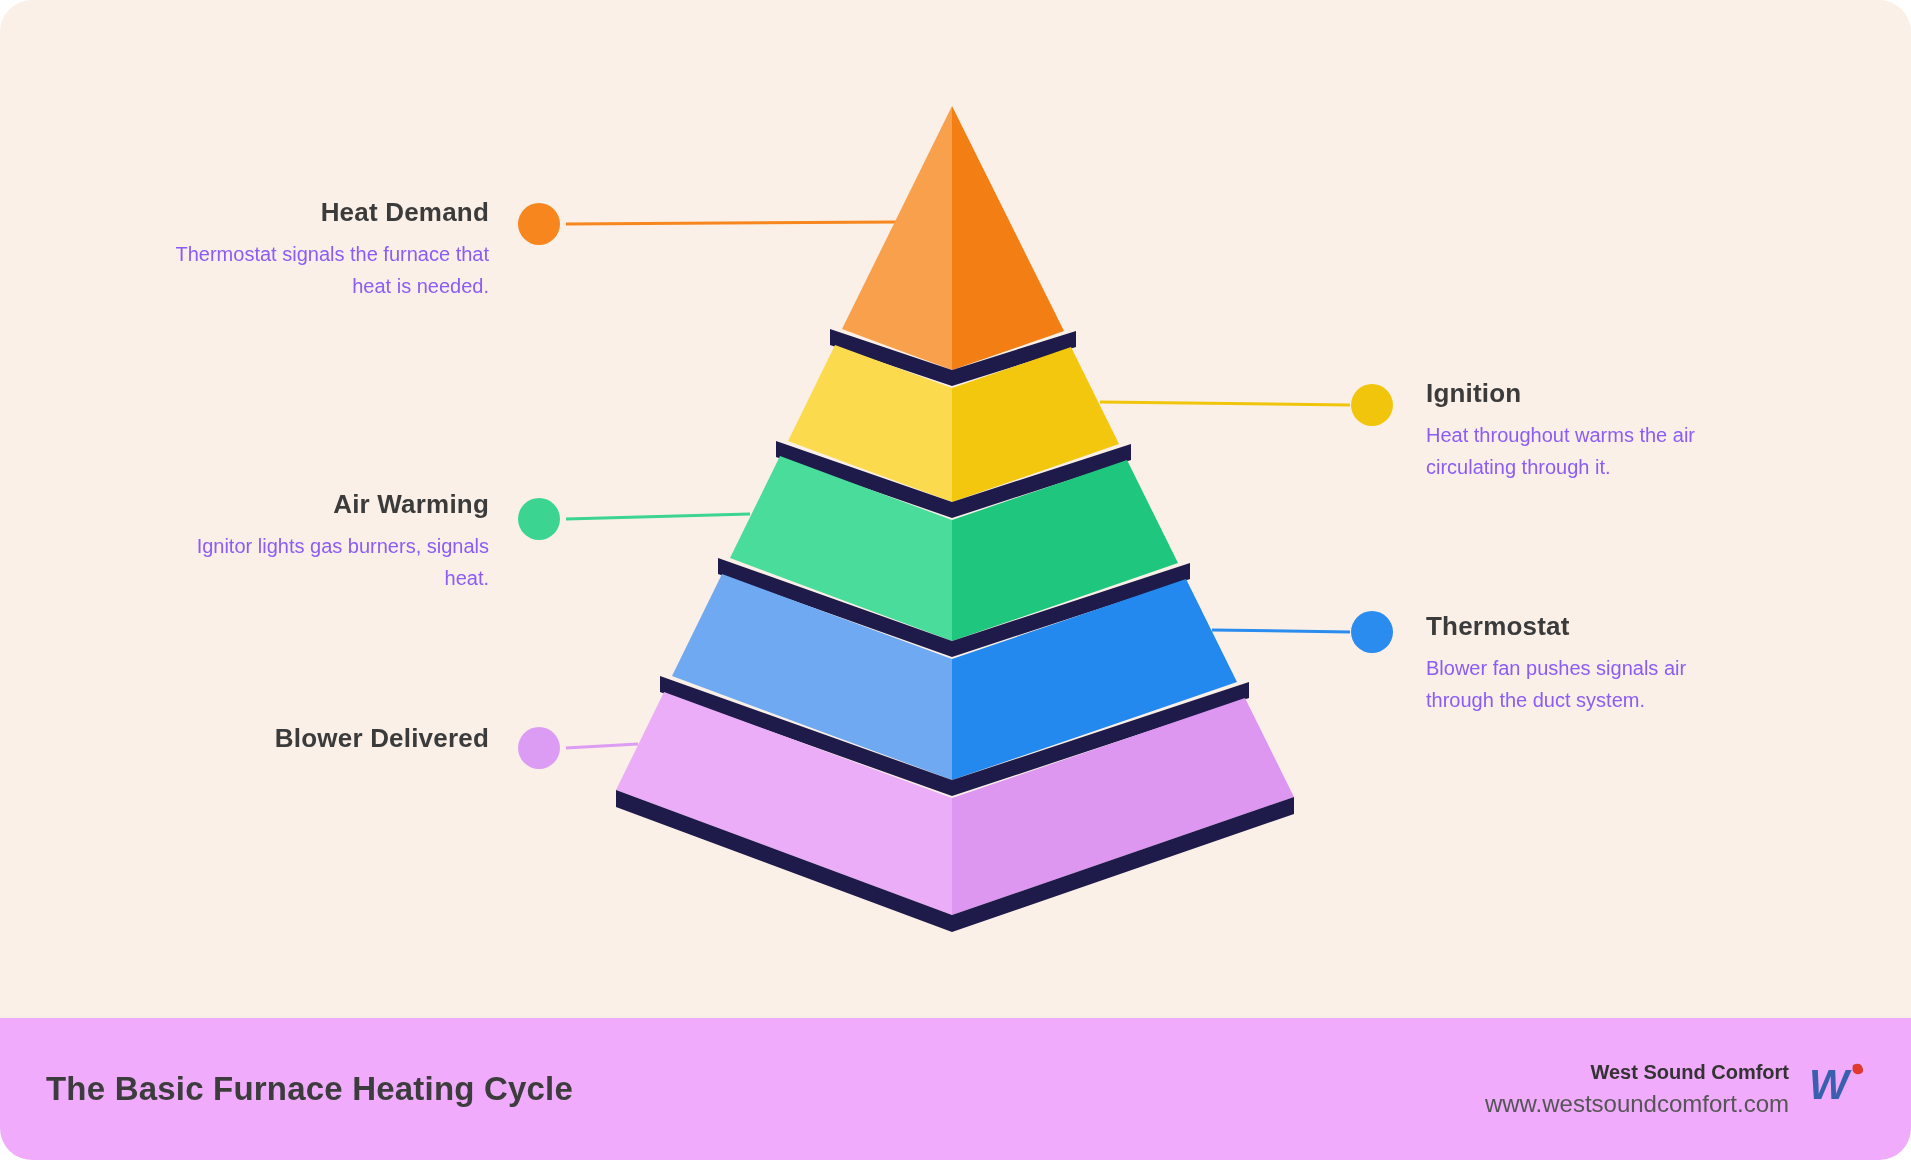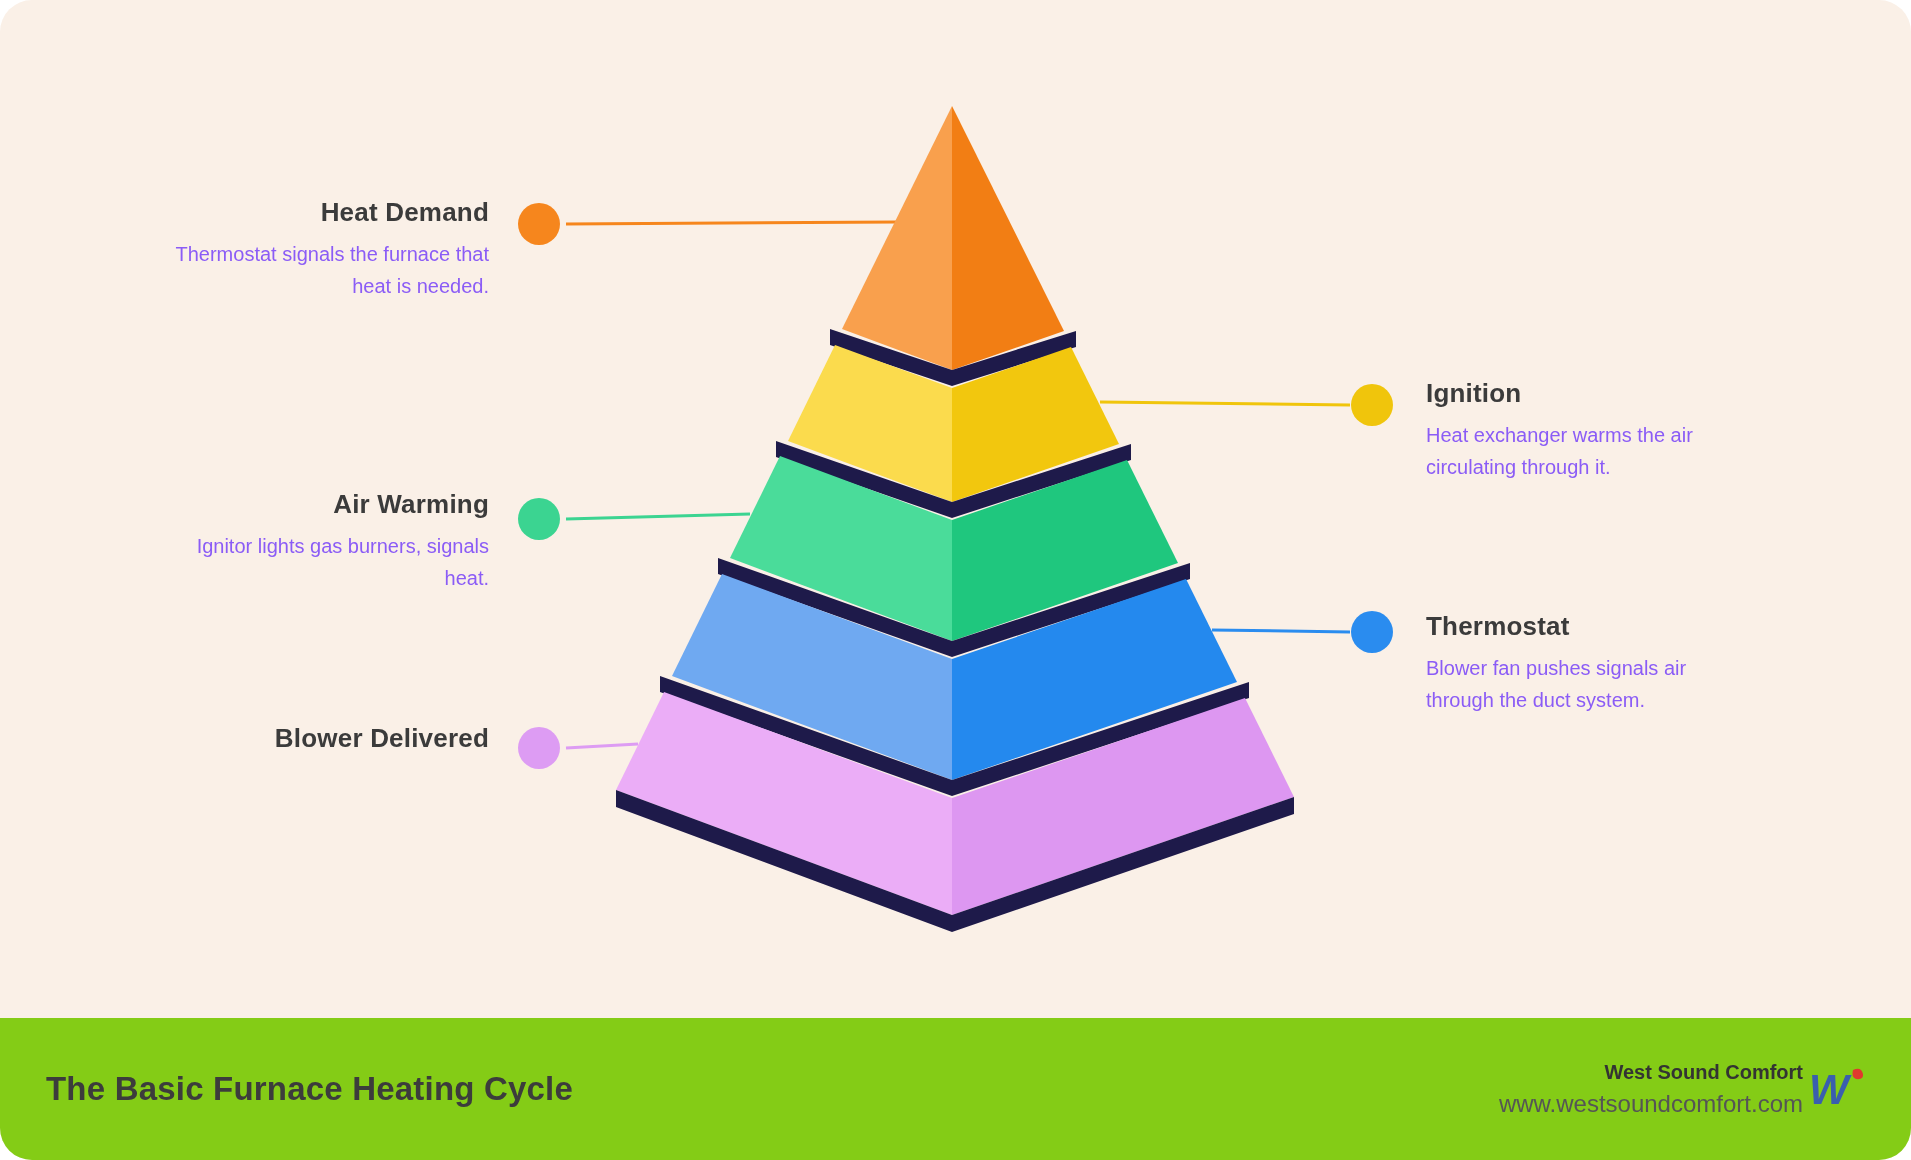--- a/index.html
+++ b/index.html
@@ -59,22 +59,22 @@
     padding: 0 46px;
   }
   .footer-title {
     font-size: 33px;
     font-weight: 700;
     color: #3C3C3C;
     letter-spacing: 0.2px;
   }
   .footer-brand {
     display: flex;
-    align-items: center;
-    gap: 4px;
+    align-items: flex-start;
+    gap: 18px;
   }
   .brand-text { text-align: right; }
   .brand-name {
     font-size: 20px;
     font-weight: 700;
     color: #333333;
     margin-bottom: 6px;
   }
   .brand-url {
     font-size: 24px;
@@ -121,38 +121,38 @@
     <circle cx="539" cy="748" r="21" fill="#DD9CF3"></circle>
   </svg>
 
   <div class="callout side-left c0">
     <h3>Heat Demand</h3>
     <p>Thermostat signals the furnace that heat is needed.</p>
   </div>
 
   <div class="callout side-right c1">
     <h3>Ignition</h3>
-    <p>Heat exchanger warms the air circulating through it.</p>
+    <p>Heat throughout warms the air circulating through it.</p>
   </div>
 
   <div class="callout side-left c2">
     <h3>Air Warming</h3>
     <p>Ignitor lights gas burners, signals heat.</p>
   </div>
 
   <div class="callout side-right c3">
     <h3>Thermostat</h3>
     <p>Blower fan pushes signals air through the duct system.</p>
   </div>
 
   <div class="callout side-left c4">
     <h3>Blower Delivered</h3>
   </div>
 
-  <div class="footer" style="background: #84cc16;">
+  <div class="footer" style="background: #f0abfc;">
     <div class="footer-title">The Basic Furnace Heating Cycle</div>
     <div class="footer-brand">
       <div class="brand-text">
         <div class="brand-name">West Sound Comfort</div>
         <div class="brand-url">www.westsoundcomfort.com</div>
       </div>
       <svg width="58" height="46" viewBox="0 0 58 46">
         <text x="2" y="38" font-family="Liberation Sans, sans-serif" font-size="42" font-weight="bold" font-style="italic" fill="#3A5FAE">W</text>
         <path d="M46 4 q8 -4 10 4 q1 6 -7 5 q-5 -2 -3 -9 z" fill="#E0392E"></path>
       </svg>

